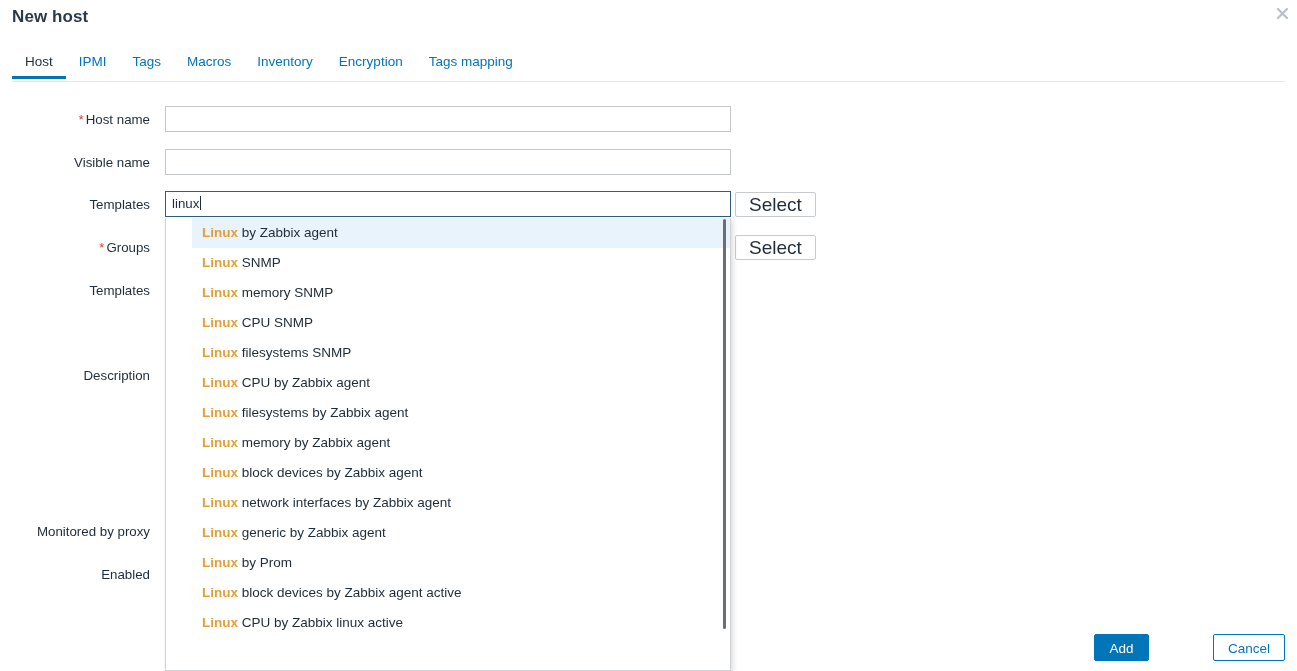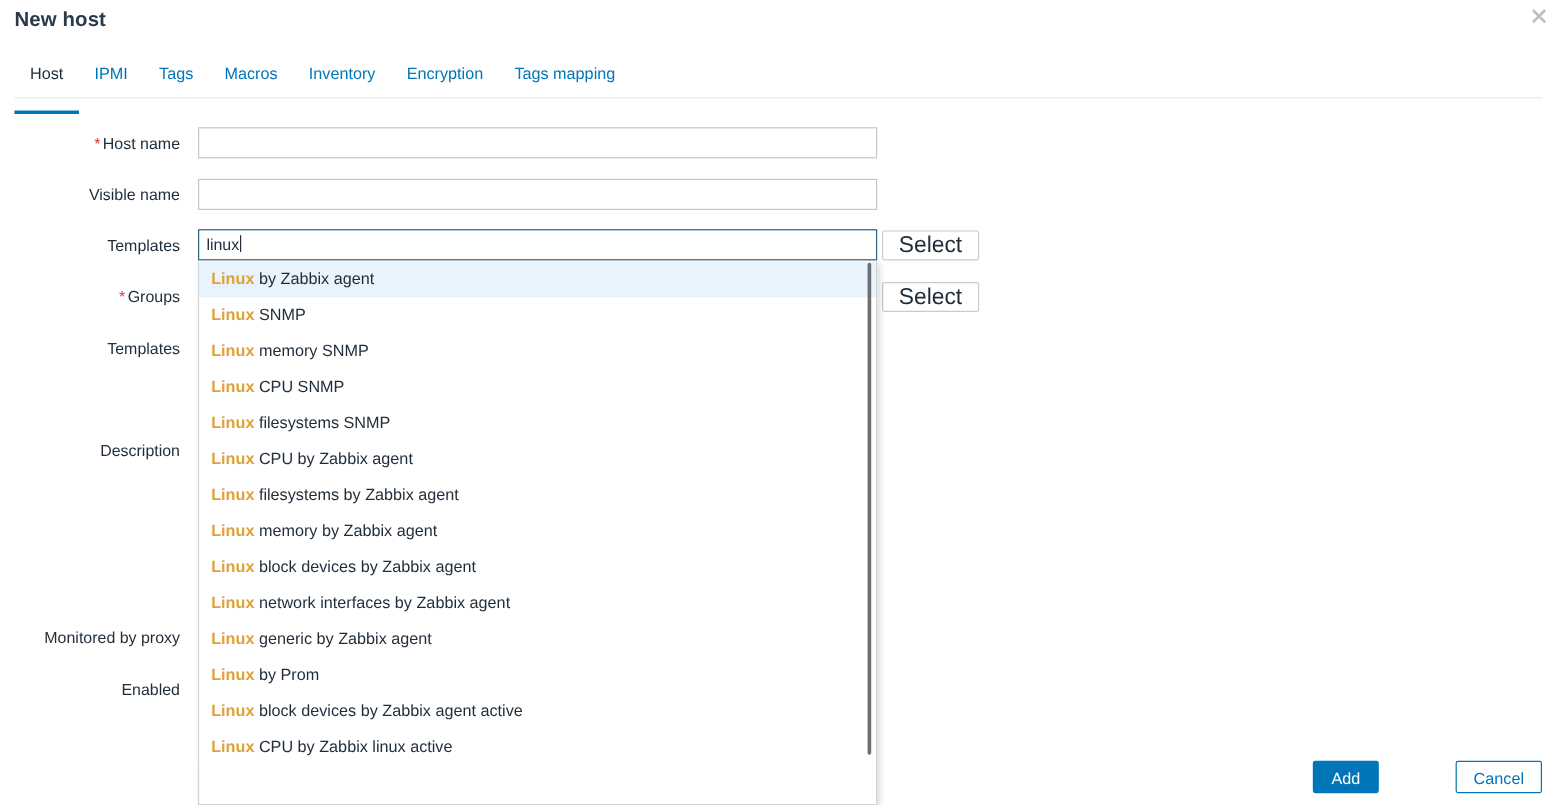--- a/index.html
+++ b/index.html
@@ -38,21 +38,21 @@
     position: absolute;
     left: 0; top: 52px;
     width: 1297px; height: 30px;
     display: flex;
     align-items: flex-start;
     padding-left: 12px;
   }
   .tab {
     font-size: 13.5px;
     color: #0275b8;
-    padding: 2px 13px 25px 13px;
+    padding: 2px 13px 9px 13px;
     cursor: pointer;
     white-space: nowrap;
     line-height: 16px;
   }
   .tab.active {
     color: #1f2c39;
     box-shadow: inset 0 -3px 0 0 #0275b8;
   }
   .tabs-rule {
     position: absolute;
@@ -125,20 +125,21 @@
   }
   .suggest-item {
     height: 30px;
     line-height: 30px;
     padding-left: 10px;
     font-size: 13.5px;
     color: #1f2c39;
     white-space: nowrap;
     cursor: pointer;
     background: #ffffff;
+    margin-left: 26px;
   }
   .suggest-item.selected {
     background: #e8f3fb;
   }
   .suggest-item .match {
     color: #e2a039;
     font-weight: bold;
   }
   .suggest-scrollbar {
     position: absolute;

